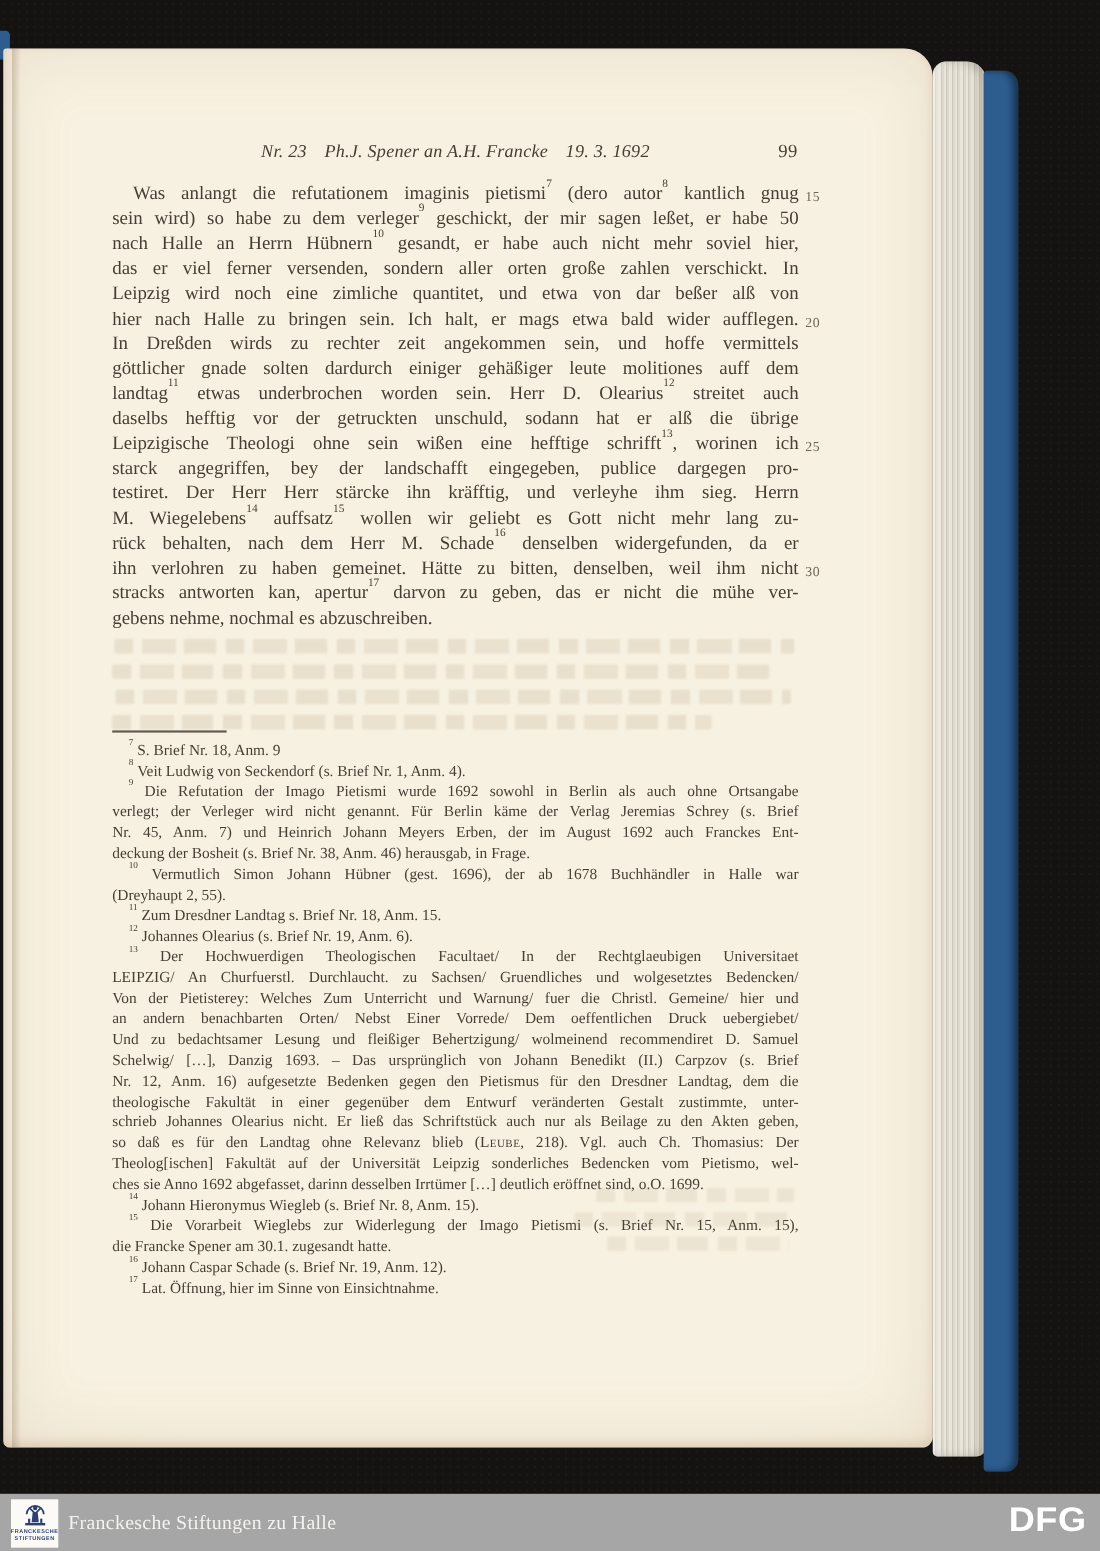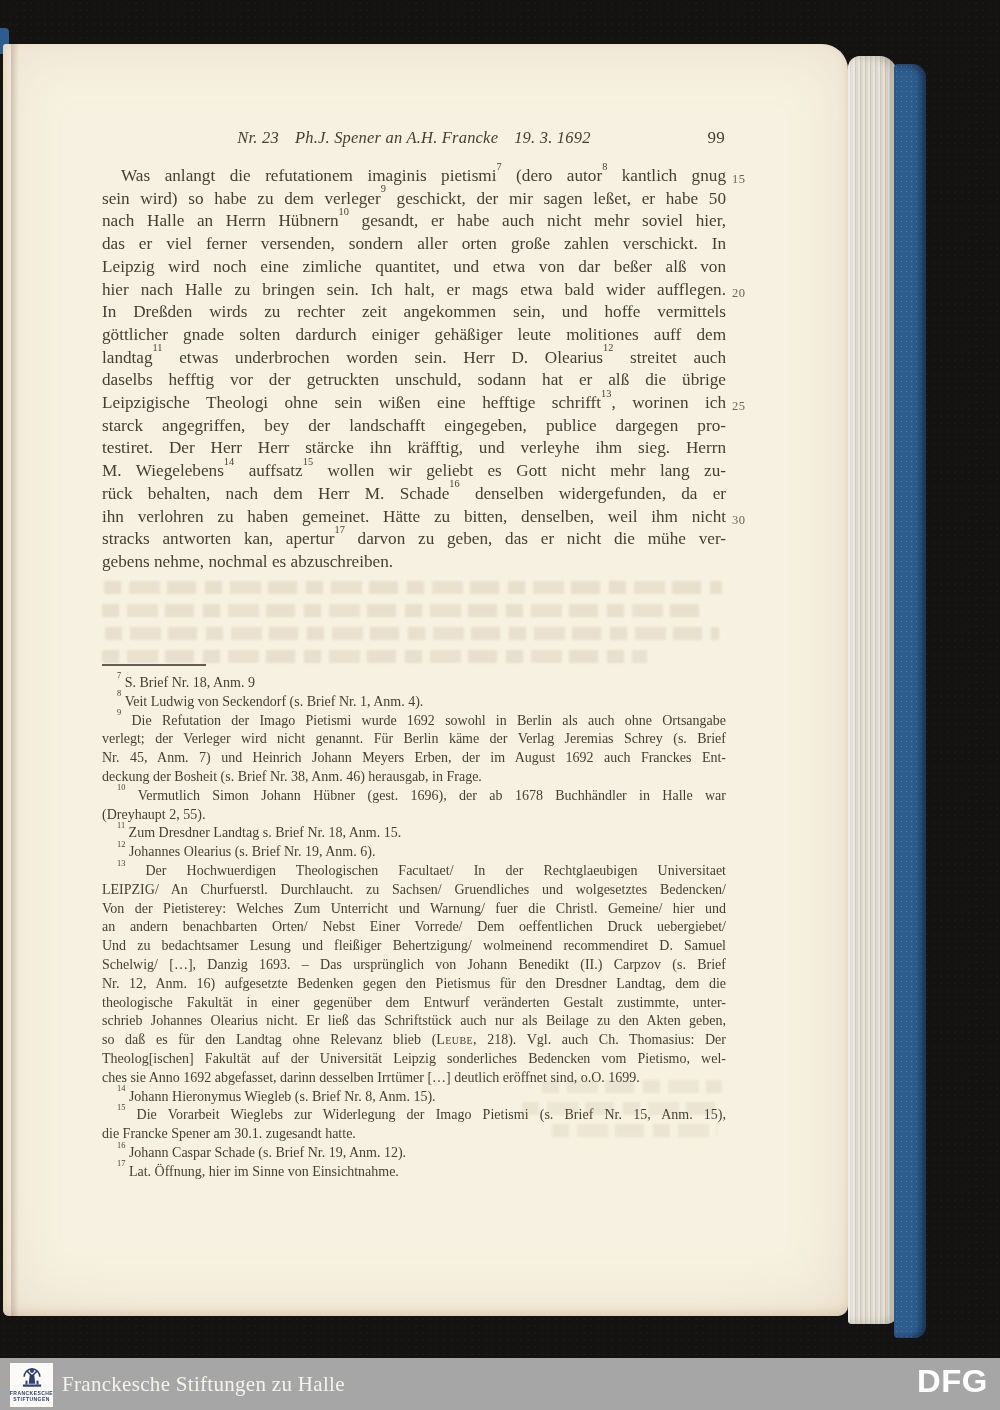--- a/index.html
+++ b/index.html
@@ -100,21 +100,21 @@
     position:absolute;left:10px;top:5px;width:43px;height:44px;
     background:#fbfaf7;display:flex;flex-direction:column;align-items:center;
     padding-top:2px;box-sizing:border-box;
   }
   .logo-text{
     font-family:"Liberation Sans",sans-serif;font-size:5px;line-height:5.5px;
     color:#2e3f72;font-weight:bold;letter-spacing:.45px;text-align:center;white-space:nowrap;
   }
   .footer-title{
     position:absolute;left:62px;top:0;height:52px;display:flex;align-items:center;
-    color:#f4f3f0;font-size:21px;letter-spacing:.3px;
+    color:#f4f3f0;font-size:18px;letter-spacing:.3px;
     font-family:"Liberation Serif","DejaVu Serif",serif;
   }
   .dfg{
     position:absolute;right:12px;top:6px;
     font-family:"Liberation Sans","DejaVu Sans",sans-serif;
     font-weight:800;font-size:31px;color:#fff;letter-spacing:.5px;
     transform:scaleX(1.06);transform-origin:right;
   }
 </style>
 </head>

